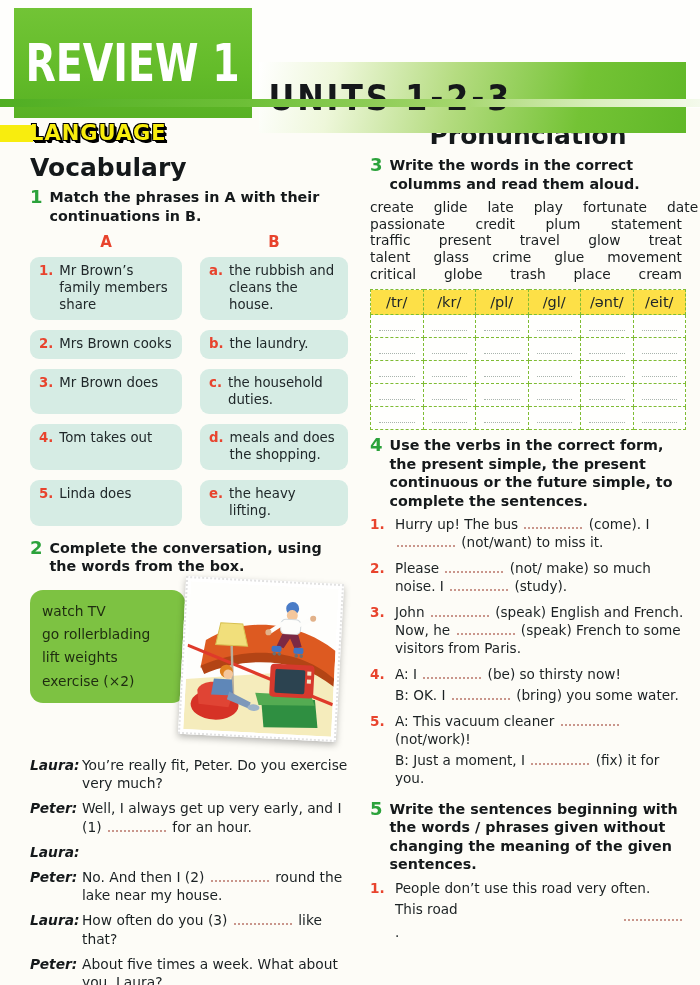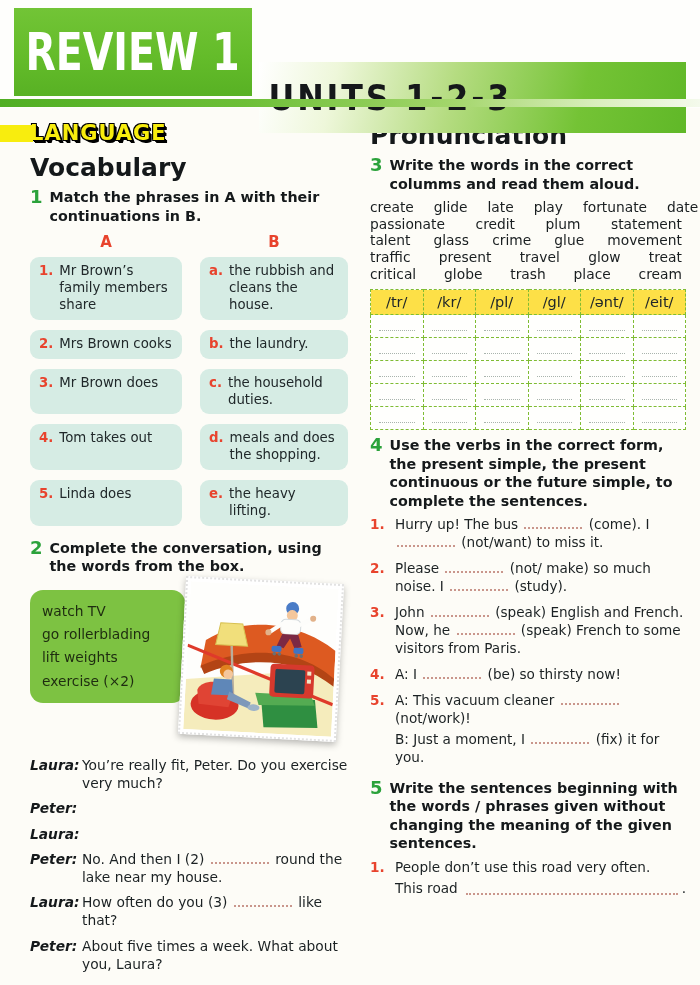--- a/index.html
+++ b/index.html
@@ -6,21 +6,21 @@
   body{
     width:700px;height:985px;overflow:hidden;
     background:#fdfcf7;
     font-family:"DejaVu Sans","Liberation Sans",sans-serif;
     color:#1b2123;
     -webkit-font-smoothing:antialiased;
   }
   
   .hdr{position:relative;height:108px;background:#fefefc;}
   .rev-block{
-    position:absolute;left:14px;top:8px;width:238px;height:88px;
+    position:absolute;left:14px;top:8px;width:238px;height:110px;
     background:linear-gradient(180deg,#72c436 0%,#64bc2a 55%,#58b124 100%);
     display:flex;align-items:center;justify-content:center;
   }
   .rev-text{
     color:#fff;font-weight:bold;font-size:47px;letter-spacing:0px;
     transform:scale(.84,1.08);white-space:nowrap;
   }
   .units-block{
     position:absolute;left:259px;top:19px;width:427px;height:71px;
     background:linear-gradient(103deg,#ffffff 0%,#eef7da 18%,#b5dc81 45%,#74c335 75%,#60b828 100%);
@@ -82,24 +82,24 @@
   .dialogue{margin-top:8px;}
   .d-row{display:flex;margin:0 0 7px 0;font-size:13.8px;line-height:1.32;}
   .d-spk{width:52px;flex:none;font-weight:bold;font-style:italic;color:#15191b;}
   .d-line{flex:1;color:#1b2123;}
   
   .blank{
     display:inline-block;width:58px;height:11px;
     border-bottom:2px dotted #c9968c;margin:0 2px;vertical-align:baseline;
   }
   .blank.long{flex:1;height:13px;align-self:flex-end;margin:0 4px 3px 4px;border-bottom:2px dotted #c9968c;}
-  .flexline{display:flex;}
+  .flexline{display:flex;flex-direction:column;}
   .seg{white-space:pre-wrap;}
   
-  .col-right h2{margin-top:14px;}
+  .col-right h2{margin-top:14px;text-align:center;}
   .word-rows{margin:2px 0 6px;padding-right:4px;}
   .word-row{display:flex;justify-content:space-between;font-size:13.8px;line-height:16.6px;color:#191e20;gap:20px;}
   table.pron{
     width:100%;border-collapse:collapse;table-layout:fixed;margin:7px 0 2px;
   }
   table.pron th{
     background:#fde047;font-weight:normal;font-size:14.5px;color:#20272a;
     padding:4px 0;border:1px dashed #7fbc33;
   }
   table.pron td{border:1px dashed #7fbc33;height:20px;vertical-align:bottom;background:#fffffd;}
@@ -255,20 +255,21 @@
         </div>
       </div>
 
       <div id="dialogue" class="dialogue">
           <div class="d-row">
             <span class="d-spk">Laura:</span>
             <span class="d-line"><span class="seg">You’re really fit, Peter. Do you exercise very much?</span></span>
           </div>
           <div class="d-row">
             <span class="d-spk">Peter:</span>
+            <span class="d-line"><span class="seg">Well, I always get up very early, and I (1) </span><span class="blank"></span><span class="seg"> for an hour.</span></span>
           </div>
           <div class="d-row">
             <span class="d-spk">Laura:</span>
           </div>
           <div class="d-row">
             <span class="d-spk">Peter:</span>
             <span class="d-line"><span class="seg">No. And then I (2) </span><span class="blank"></span><span class="seg"> round the lake near my house.</span></span>
           </div>
           <div class="d-row">
             <span class="d-spk">Laura:</span>
@@ -300,32 +301,32 @@
             <span>fortunate</span>
             <span>date</span>
           </div>
           <div class="word-row">
             <span>passionate</span>
             <span>credit</span>
             <span>plum</span>
             <span>statement</span>
           </div>
           <div class="word-row">
+            <span>traffic</span>
+            <span>present</span>
+            <span>travel</span>
+            <span>glow</span>
+            <span>treat</span>
+          </div>
+          <div class="word-row">
             <span>talent</span>
             <span>glass</span>
             <span>crime</span>
             <span>glue</span>
             <span>movement</span>
-          </div>
-          <div class="word-row">
-            <span>traffic</span>
-            <span>present</span>
-            <span>travel</span>
-            <span>glow</span>
-            <span>treat</span>
           </div>
           <div class="word-row">
             <span>critical</span>
             <span>globe</span>
             <span>trash</span>
             <span>place</span>
             <span>cream</span>
           </div>
         </div>
 
@@ -466,20 +467,21 @@
           <div class="g-item">
             <span class="g-num">3.</span>
             <div class="g-body">
               <div class="g-line"><span class="seg">John </span><span class="blank"></span><span class="seg"> (speak) English and French. Now, he </span><span class="blank"></span><span class="seg"> (speak) French to some visitors from Paris.</span></div>
             </div>
           </div>
           <div class="g-item">
             <span class="g-num">4.</span>
             <div class="g-body">
               <div class="g-line"><span class="seg">A: I </span><span class="blank"></span><span class="seg"> (be) so thirsty now!</span></div>
+              <div class="g-line"><span class="seg">B: OK. I </span><span class="blank"></span><span class="seg"> (bring) you some water.</span></div>
             </div>
           </div>
           <div class="g-item">
             <span class="g-num">5.</span>
             <div class="g-body">
               <div class="g-line"><span class="seg">A: This vacuum cleaner </span><span class="blank"></span><span class="seg"> (not/work)!</span></div>
               <div class="g-line"><span class="seg">B: Just a moment, I </span><span class="blank"></span><span class="seg"> (fix) it for you.</span></div>
             </div>
           </div>
         </div>

